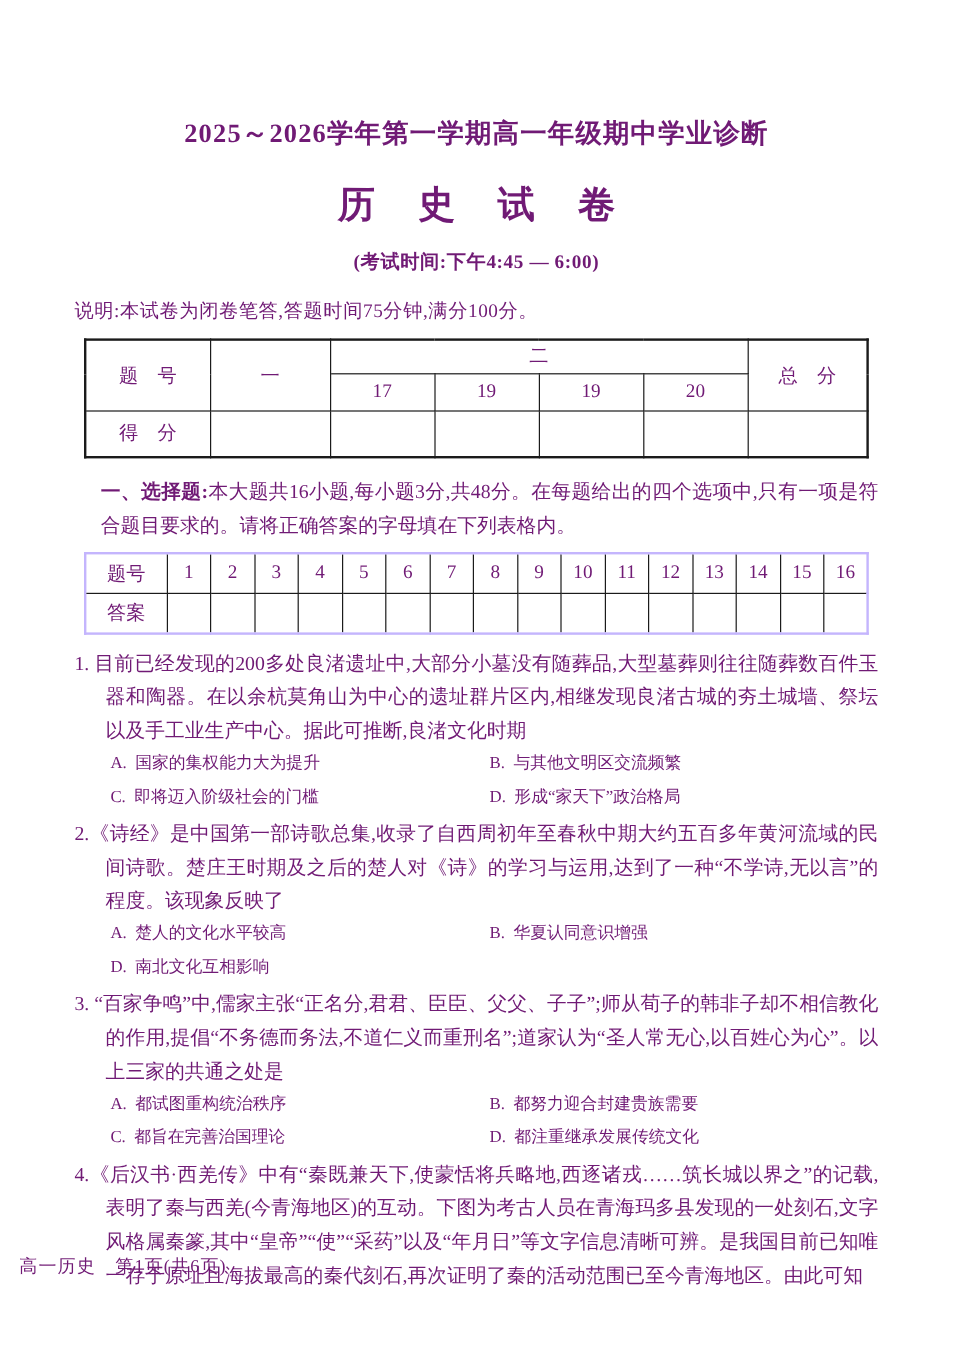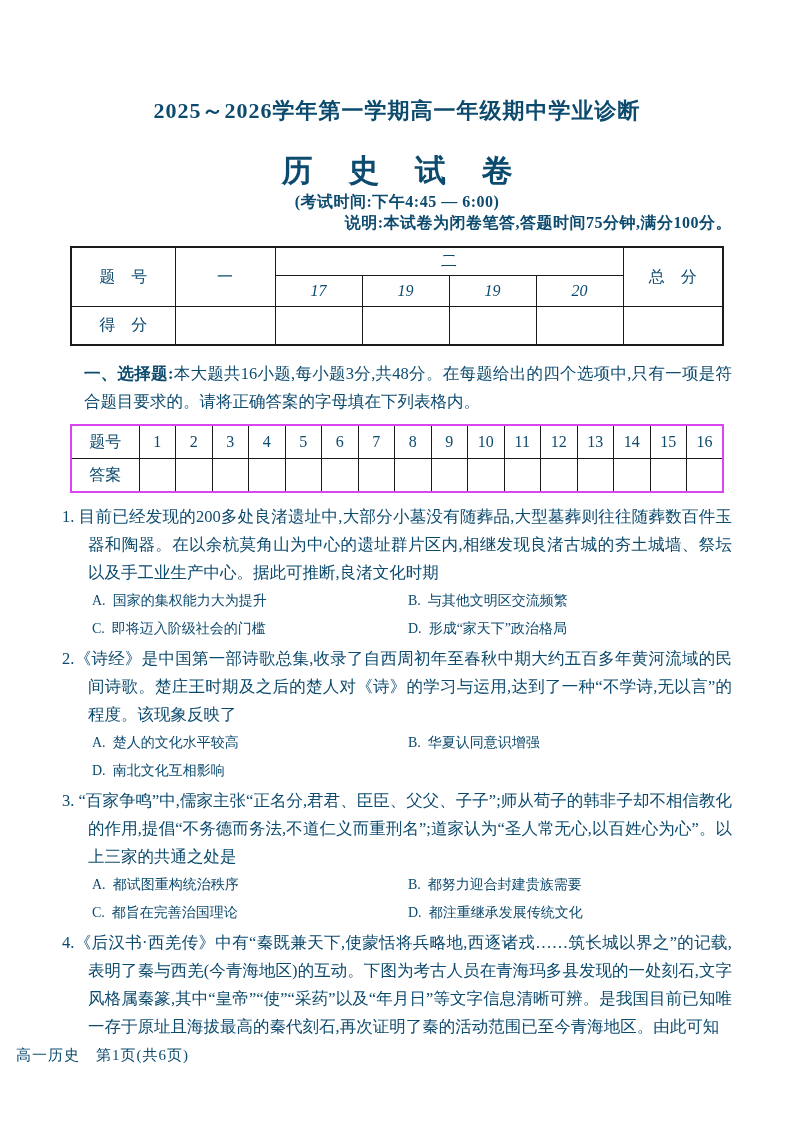--- a/index.html
+++ b/index.html
@@ -10,75 +10,76 @@
   .page {
     position: relative;
     width: 794px;
     height: 1123px;
     margin: 0 auto;
     background: #ffffff;
     box-sizing: border-box;
     padding: 0 62px;
     overflow: hidden;
     font-family: "Liberation Serif", "DejaVu Serif", serif;
-    color: #0c4a6e;
+    color: #701a75;
   }
   
   .hdr-year {
     padding-top: 96px;
     text-align: center;
     font-size: 22px;
     font-weight: 700;
     letter-spacing: 1px;
   }
   .hdr-main {
     margin-top: 24px;
     text-align: center;
     font-size: 31px;
     font-weight: 700;
     letter-spacing: 14px;
     text-indent: 14px; 
   }
   .hdr-time {
+    margin-top: 16px;
     text-align: center;
     font-size: 16px;
     font-weight: 600;
     letter-spacing: 0.5px;
   }
   .hdr-note {
-    margin-top: 0;
-    text-align: right;
-    font-size: 16px;
-    font-weight: 700;
+    margin-top: 20px;
+    text-align: left;
+    font-size: 16px;
+    font-weight: 400;
     letter-spacing: 0.5px;
   }
   
   table {
     border-collapse: collapse;
     table-layout: fixed;
   }
   .score-table {
     margin: 12px auto 0 auto;
     width: 652px;
     border: 2px solid #1b1b1b;
   }
   .score-table td {
     border: 1px solid #1b1b1b;
     text-align: center;
     font-size: 16px;
     padding: 0;
   }
   .score-table tr.r1 td { height: 27px; }
-  .score-table tr.r2 td { height: 30px; font-style: italic; }
+  .score-table tr.r2 td { height: 30px; }
   .score-table tr.r3 td { height: 37px; }
 
   .answer-table {
     margin: 8px auto 0 auto;
     width: 652px;
-    border: 2px solid #d946ef;
+    border: 2px solid #c4b5fd;
   }
   .answer-table td {
     border: 1px solid #1b1b1b;
     text-align: center;
     font-size: 16px;
     padding: 0;
     height: 32px;
   }
   .answer-table td.lbl { font-size: 16px; }
 

